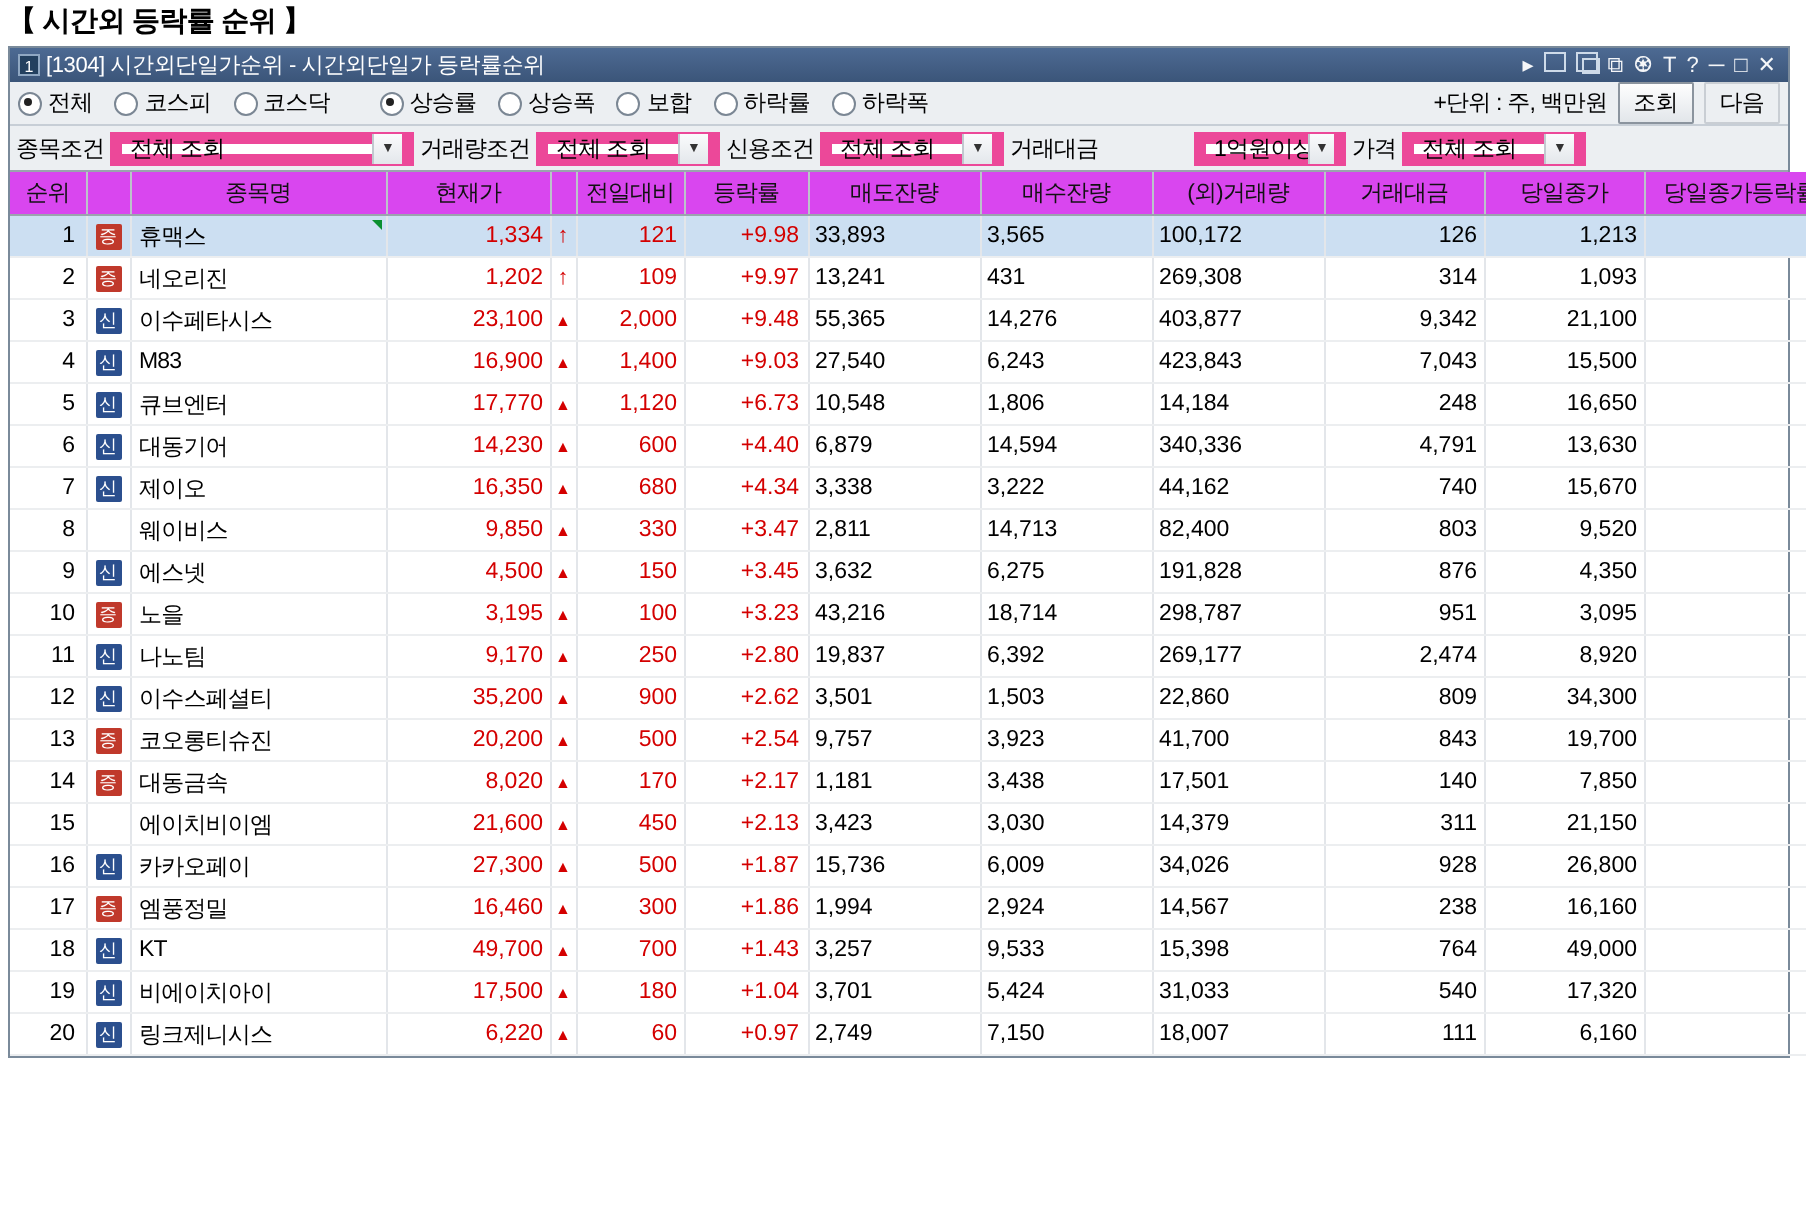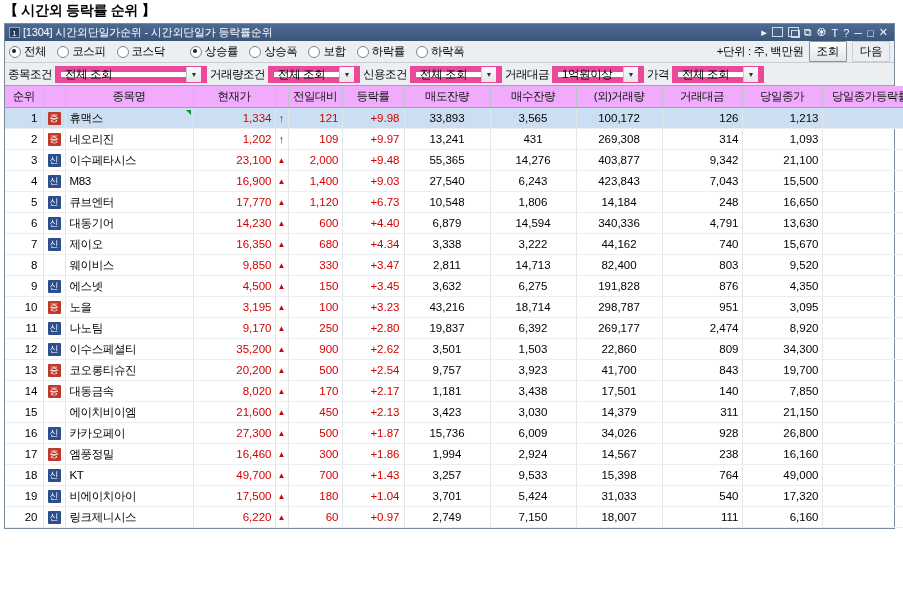--- a/index.html
+++ b/index.html
@@ -88,42 +88,42 @@
   }
   .combo .cv{padding:0 4px;font-size:11.5px;white-space:nowrap;overflow:hidden;letter-spacing:-0.4px;}
   .combo .carrow{
     margin-left:auto;width:14px;height:15px;border-left:1px solid #c2c9d0;
     background:linear-gradient(#fafbfc,#e3e7eb);
     display:flex;align-items:center;justify-content:center;font-size:7px;color:#333;
   }
   .c-w1{width:152px;}
   .c-w2{width:92px;}
   .c-w3{width:92px;}
-  .c-w4{width:92px;}
+  .c-w4{width:76px;margin-left:45px;}
   .c-w5{width:92px;}
   
   .tablewrap{display:flex;background:#fff;}
   table{border-collapse:collapse;font-size:11.5px;width:873px;table-layout:fixed;}
   thead th{
-    background:#f0abfc;border-right:1px solid #bcc3ca;border-bottom:1px solid #9aa4ae;
+    background:#d946ef;border-right:1px solid #bcc3ca;border-bottom:1px solid #9aa4ae;
     height:19px;font-weight:normal;letter-spacing:-0.5px;color:#111;
   }
   tbody td{
     border-right:1px solid #e3e6ea;border-bottom:1px solid #eceef0;
     height:20px;padding:0 3px;white-space:nowrap;overflow:hidden;
   }
   tbody tr.sel td{background:#ccdff2;}
   .c-rank{width:38px;text-align:right;padding-right:5px;}
   .c-badge{width:22px;text-align:center;}
   .c-name{width:128px;text-align:left;padding-left:4px;letter-spacing:-0.4px;}
   .c-num{width:82px;text-align:right;}
   .c-arrow{width:13px;text-align:center;padding:0;}
   .c-diff{width:54px;text-align:right;}
   .c-rate{width:62px;text-align:right;padding-right:4px;}
-  .c-big{width:86px;text-align:center;}
+  .c-big{width:86px;text-align:left;}
   .c-big2{width:80px;text-align:right;}
   .red{color:#d40000;}
   .badge{
     display:inline-block;width:13px;height:13px;line-height:13px;
     font-size:9px;color:#fff;text-align:center;border-radius:1px;
     font-family:"Liberation Sans",sans-serif;
   }
   .badge.sin{background:#2b4f8e;}
   .badge.dang{background:#c0392b;}
   .namecell{position:relative;margin-top:40px;}

